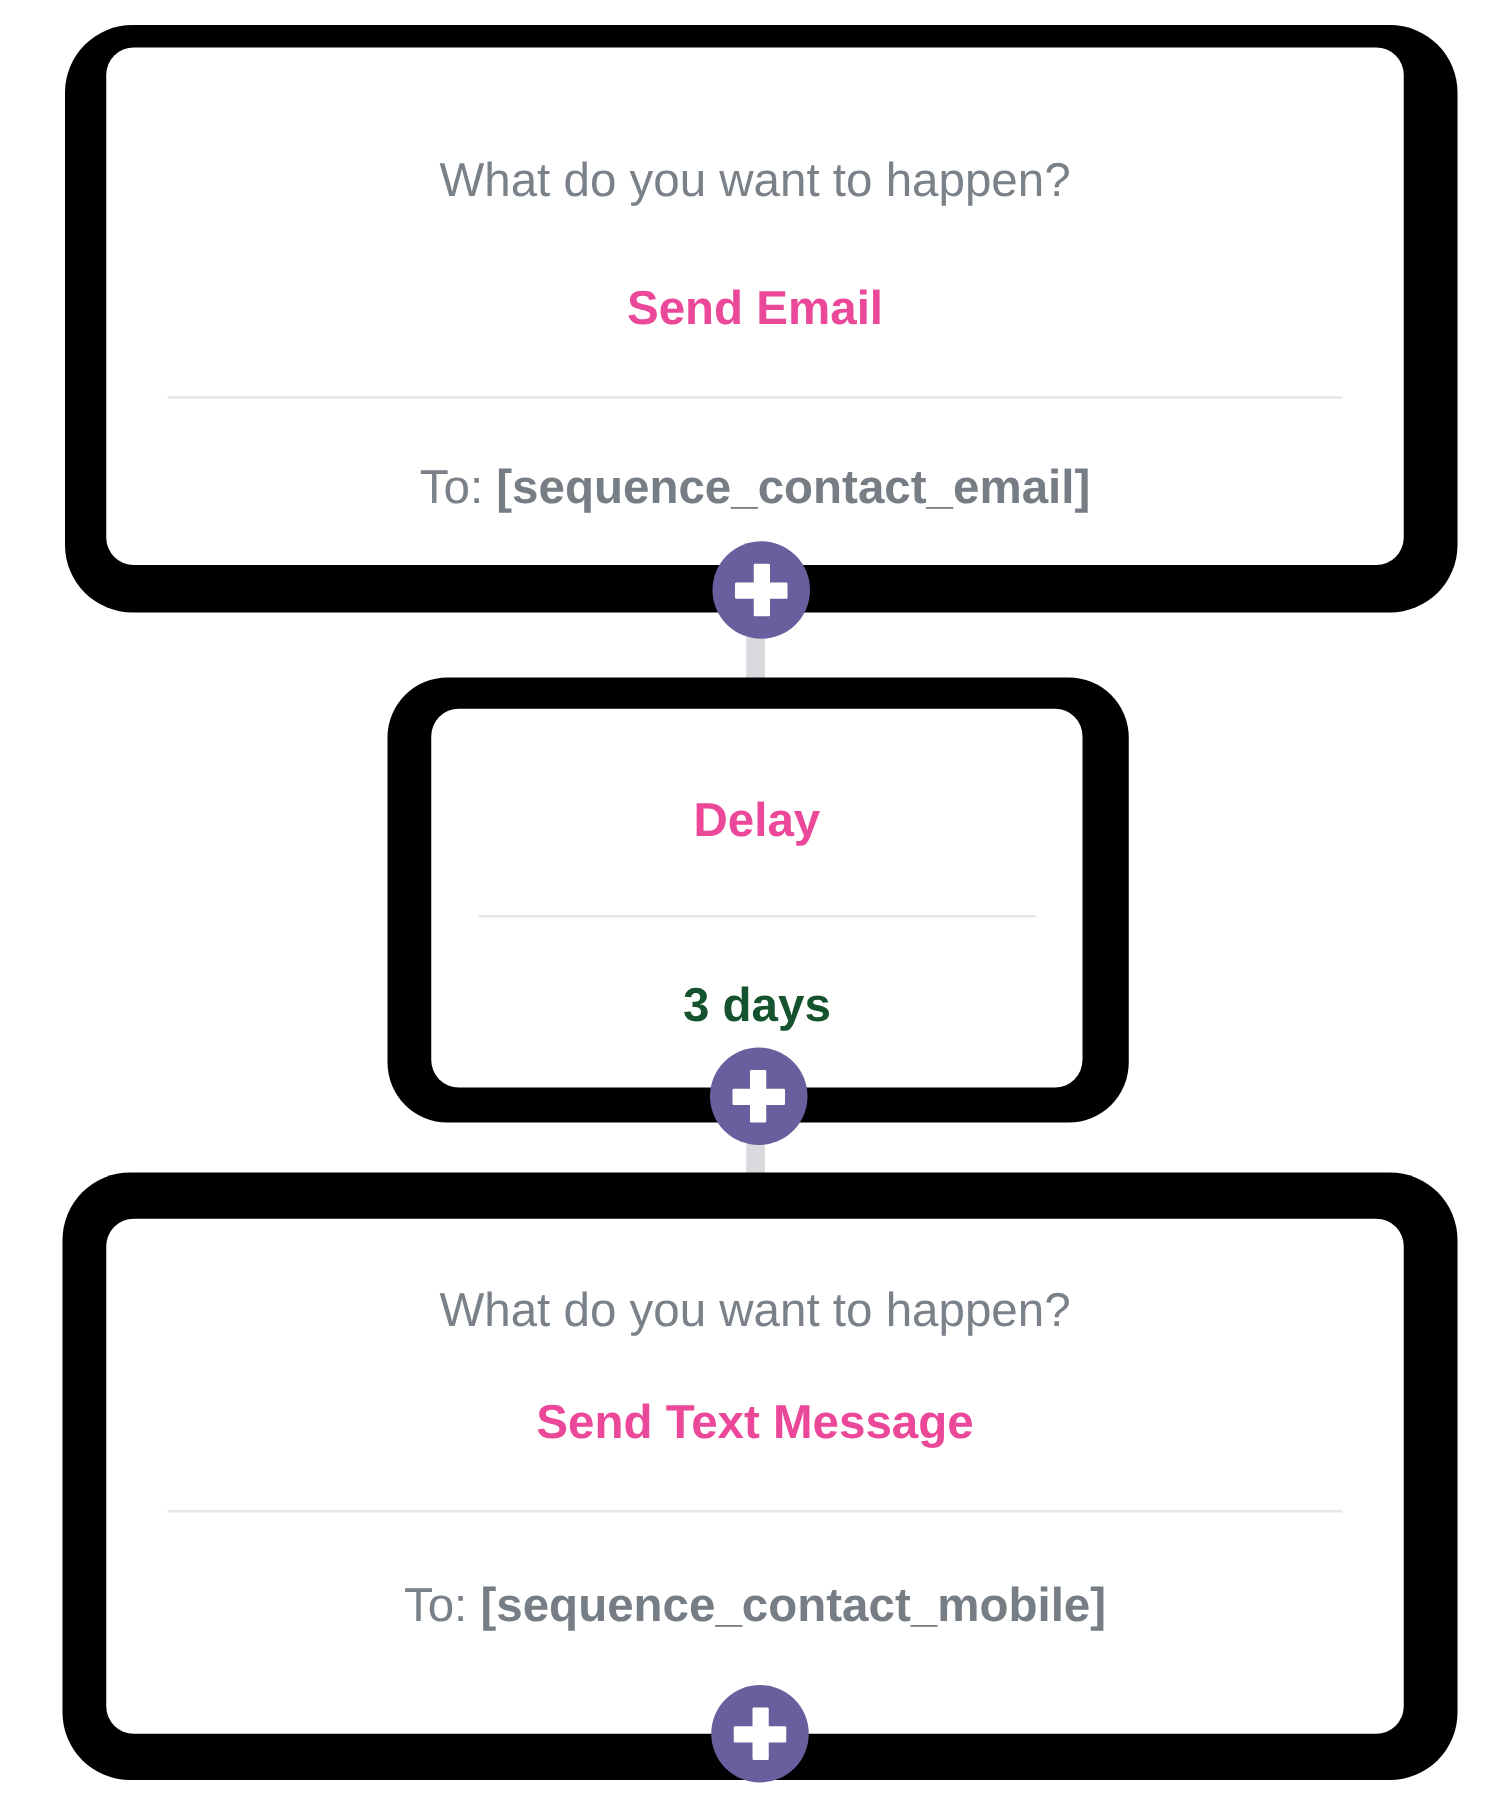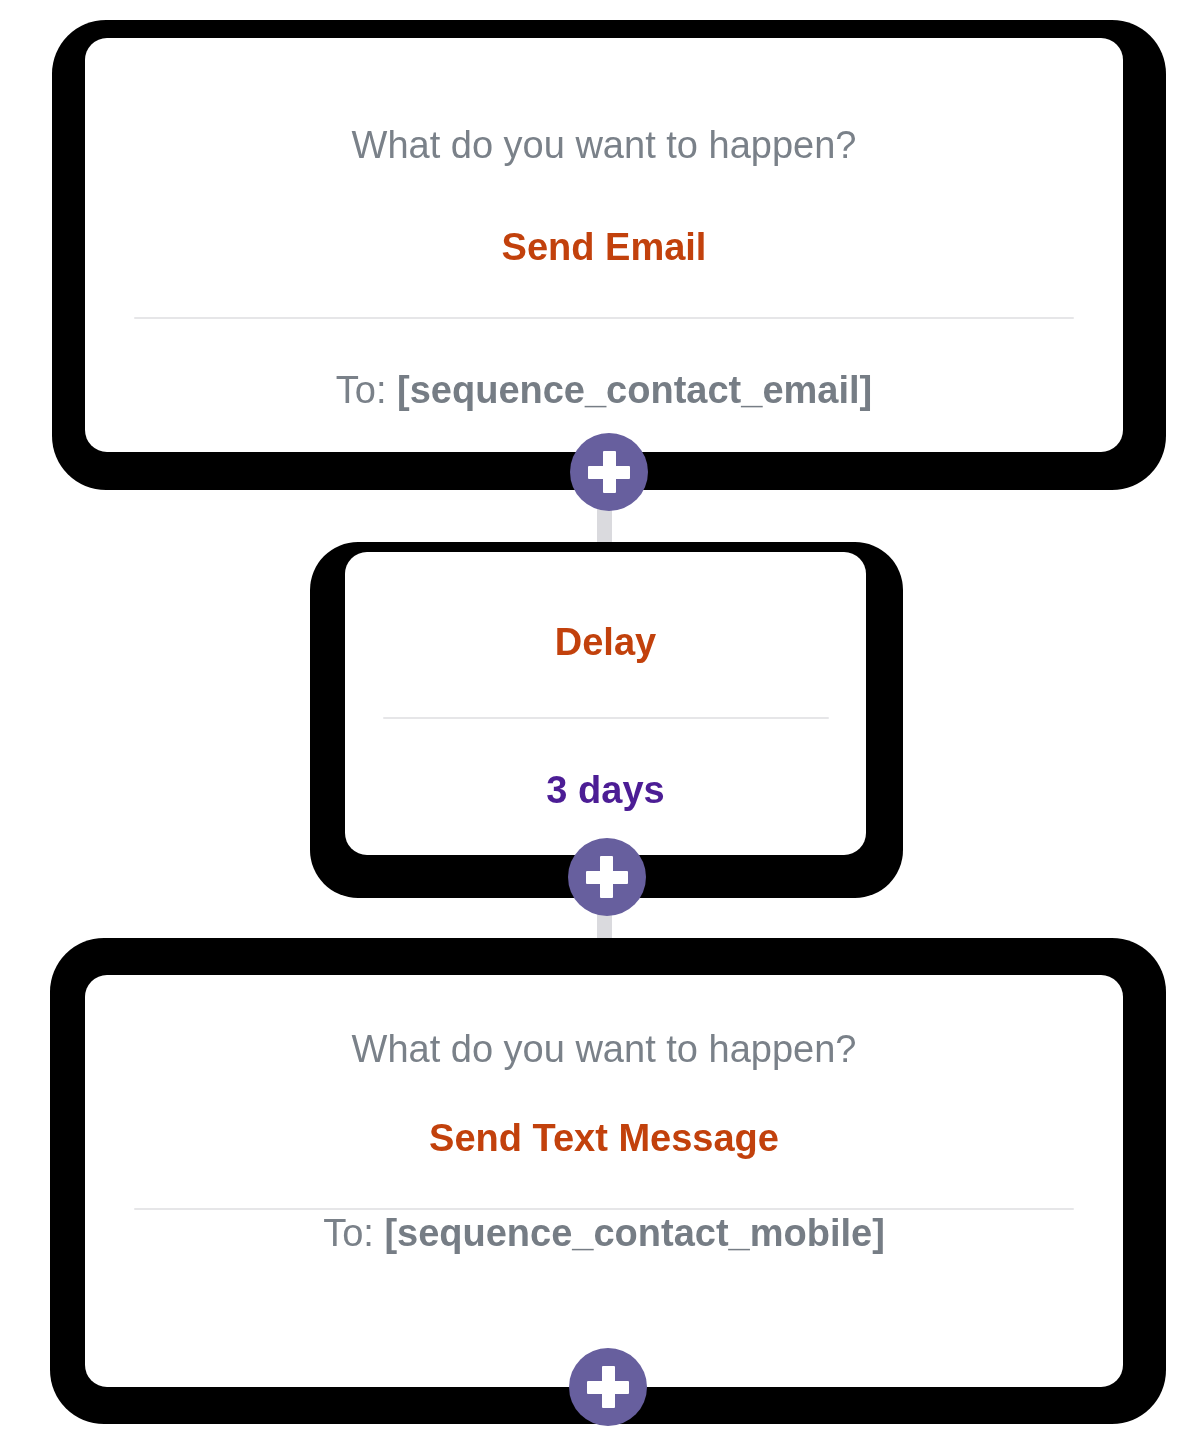--- a/index.html
+++ b/index.html
@@ -43,21 +43,21 @@
 
   
   .card {
     position: absolute;
     background: #ffffff;
     border-radius: 22px;
     box-shadow: 0 2px 5px rgba(0,0,0,0.22);
     overflow: visible;
   }
   .node.n1 .card { left: 33px; top: 18px; width: 1038px; height: 414px; }
-  .node.n2 .card { left: 35px; top: 10px; width: 521px;  height: 303px; }
+  .node.n2 .card { left: 35px; top: 25px; width: 521px;  height: 303px; }
   .node.n3 .card { left: 35px; top: 37px; width: 1038px; height: 412px; }
 
   
   .card-inner {
     position: absolute;
     left: 0; right: 0; top: 0; bottom: 0;
     display: flex;
     flex-direction: column;
     align-items: center;
   }
@@ -65,21 +65,21 @@
   .prompt-text {
     color: #7a8189;
     font-weight: 400;
     font-size: 38px;
     line-height: 1.25;
     text-align: center;
     white-space: nowrap;
   }
 
   .action-title {
-    color: #c2410c;
+    color: #ec4899;
     font-weight: 700;
     font-size: 38px;
     line-height: 1.25;
     text-align: center;
     white-space: nowrap;
   }
 
   .divider {
     height: 2px;
     background: #e6e6e8;
@@ -101,27 +101,27 @@
 
   
   .n1 .prompt-text  { margin-top: 84px; }
   .n1 .action-title { margin-top: 54px; }
   .n1 .divider      { margin-top: 46px; width: 940px; }
   .n1 .detail-text  { margin-top: 48px; }
 
   
   .n2 .action-title { margin-top: 67px; font-size: 38px; }
   .n2 .divider      { margin-top: 50px; width: 446px; }
-  .n2 .detail-text  { margin-top: 48px; font-weight: 700; color: #4c1d95; }
+  .n2 .detail-text  { margin-top: 48px; font-weight: 700; color: #14532d; }
 
   
   .n3 .prompt-text  { margin-top: 51px; }
   .n3 .action-title { margin-top: 41px; }
   .n3 .divider      { margin-top: 46px; width: 940px; }
-  .n3 .detail-text  { }
+  .n3 .detail-text  { margin-top: 52px; }
 
   
   .add-button {
     position: absolute;
     width: 78px;
     height: 78px;
     border-radius: 50%;
     background: #675f9e;
     left: 50%;
     transform: translateX(-50%);

